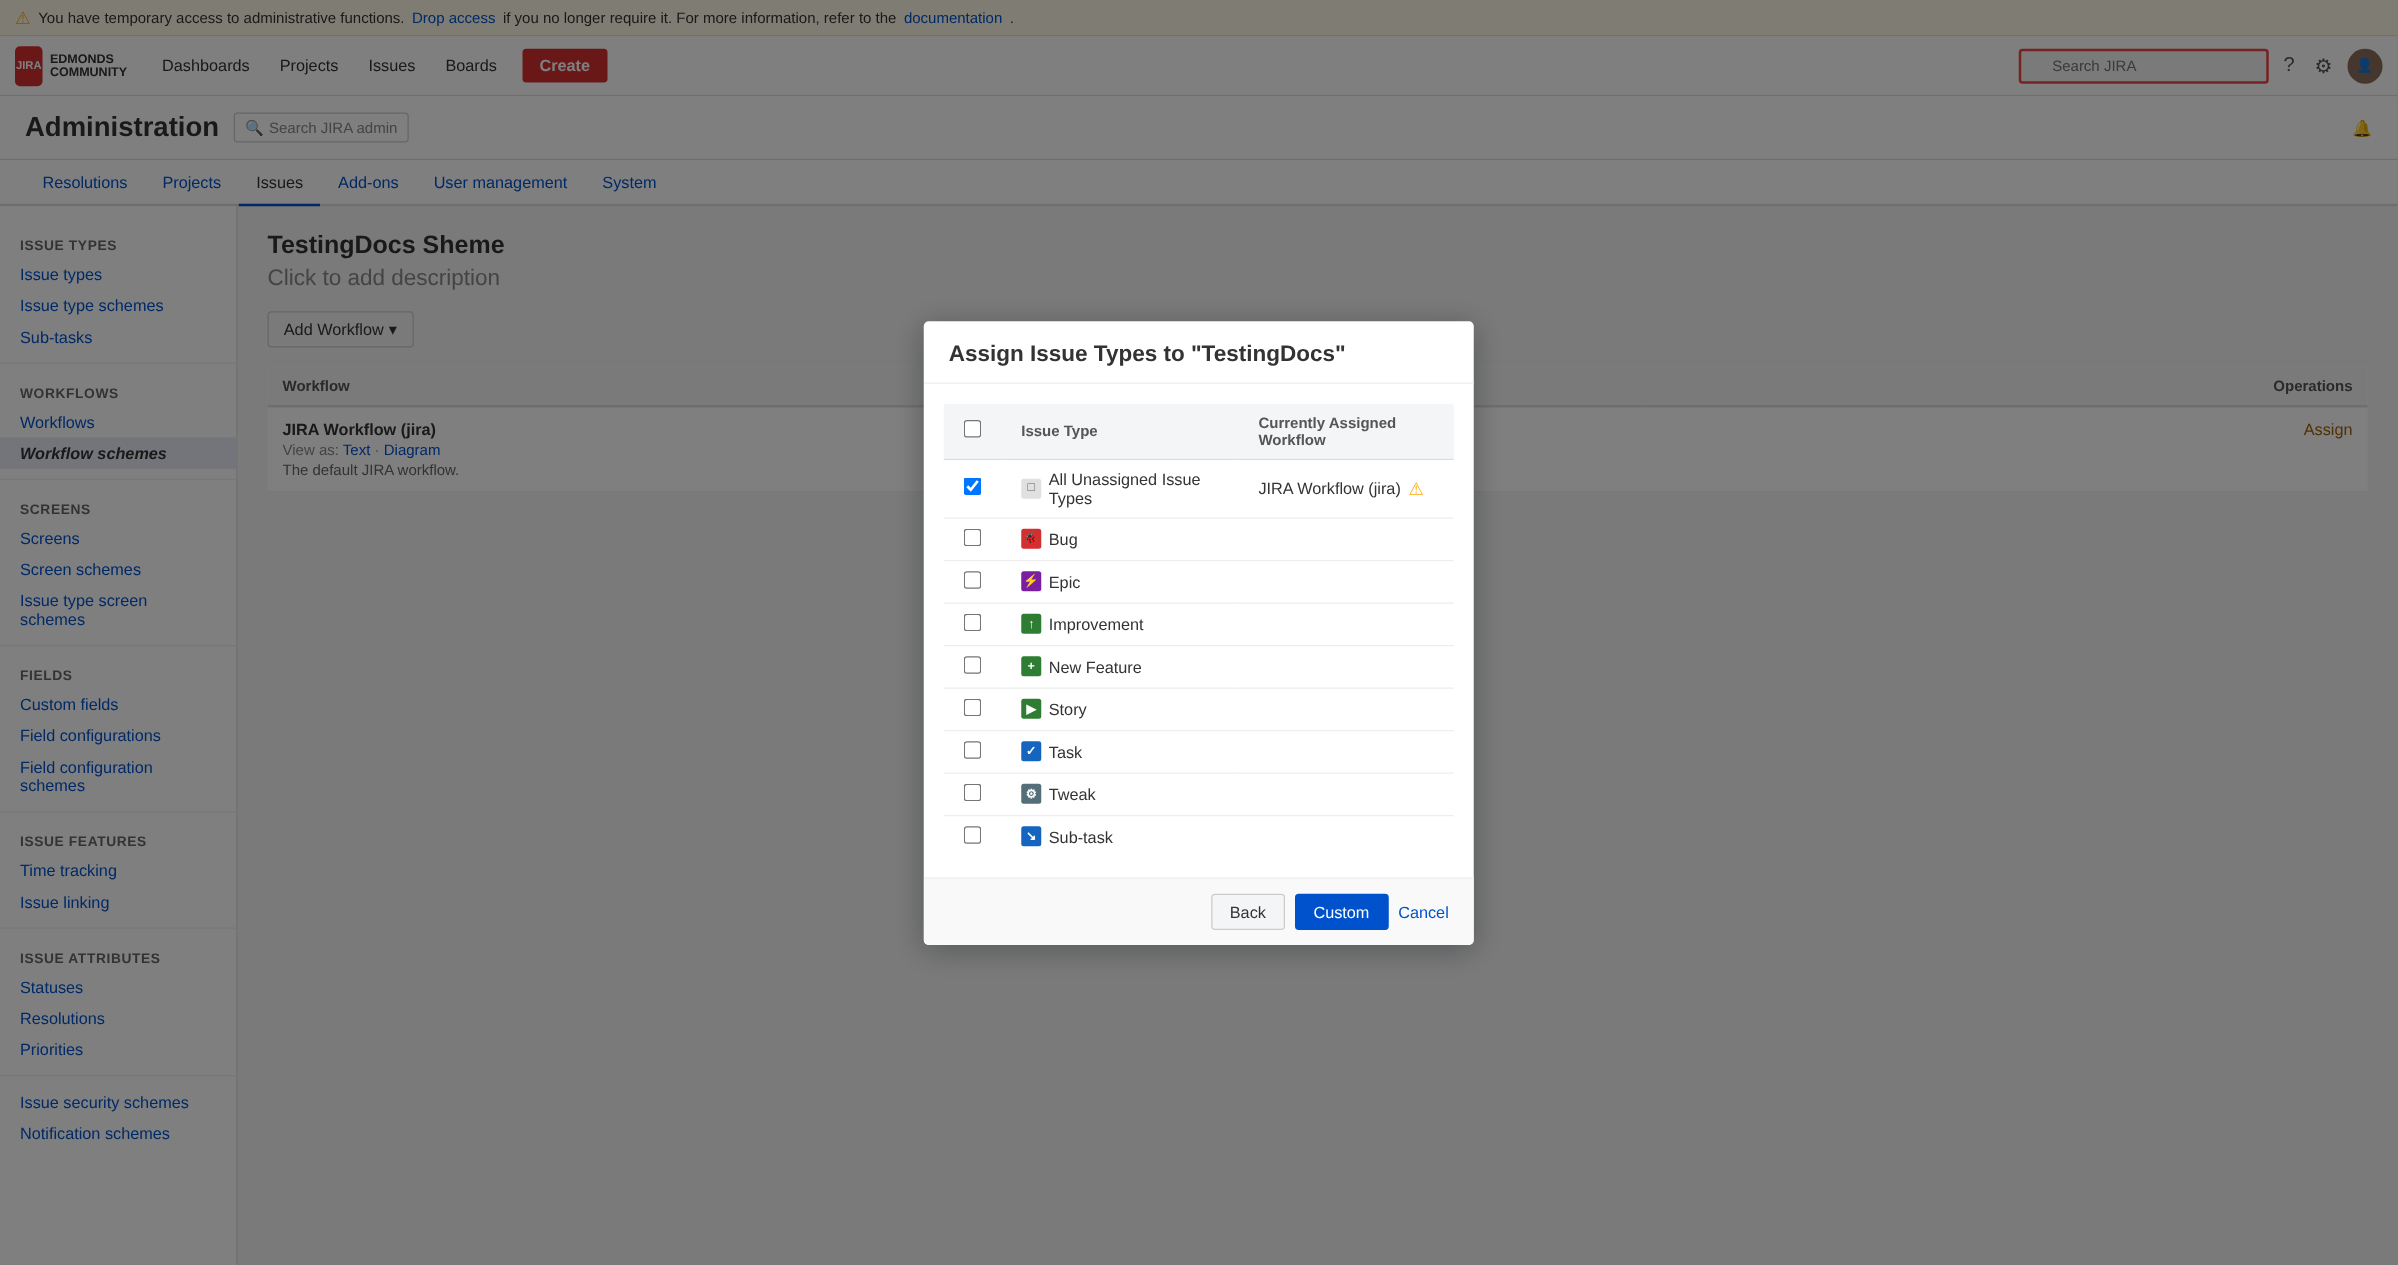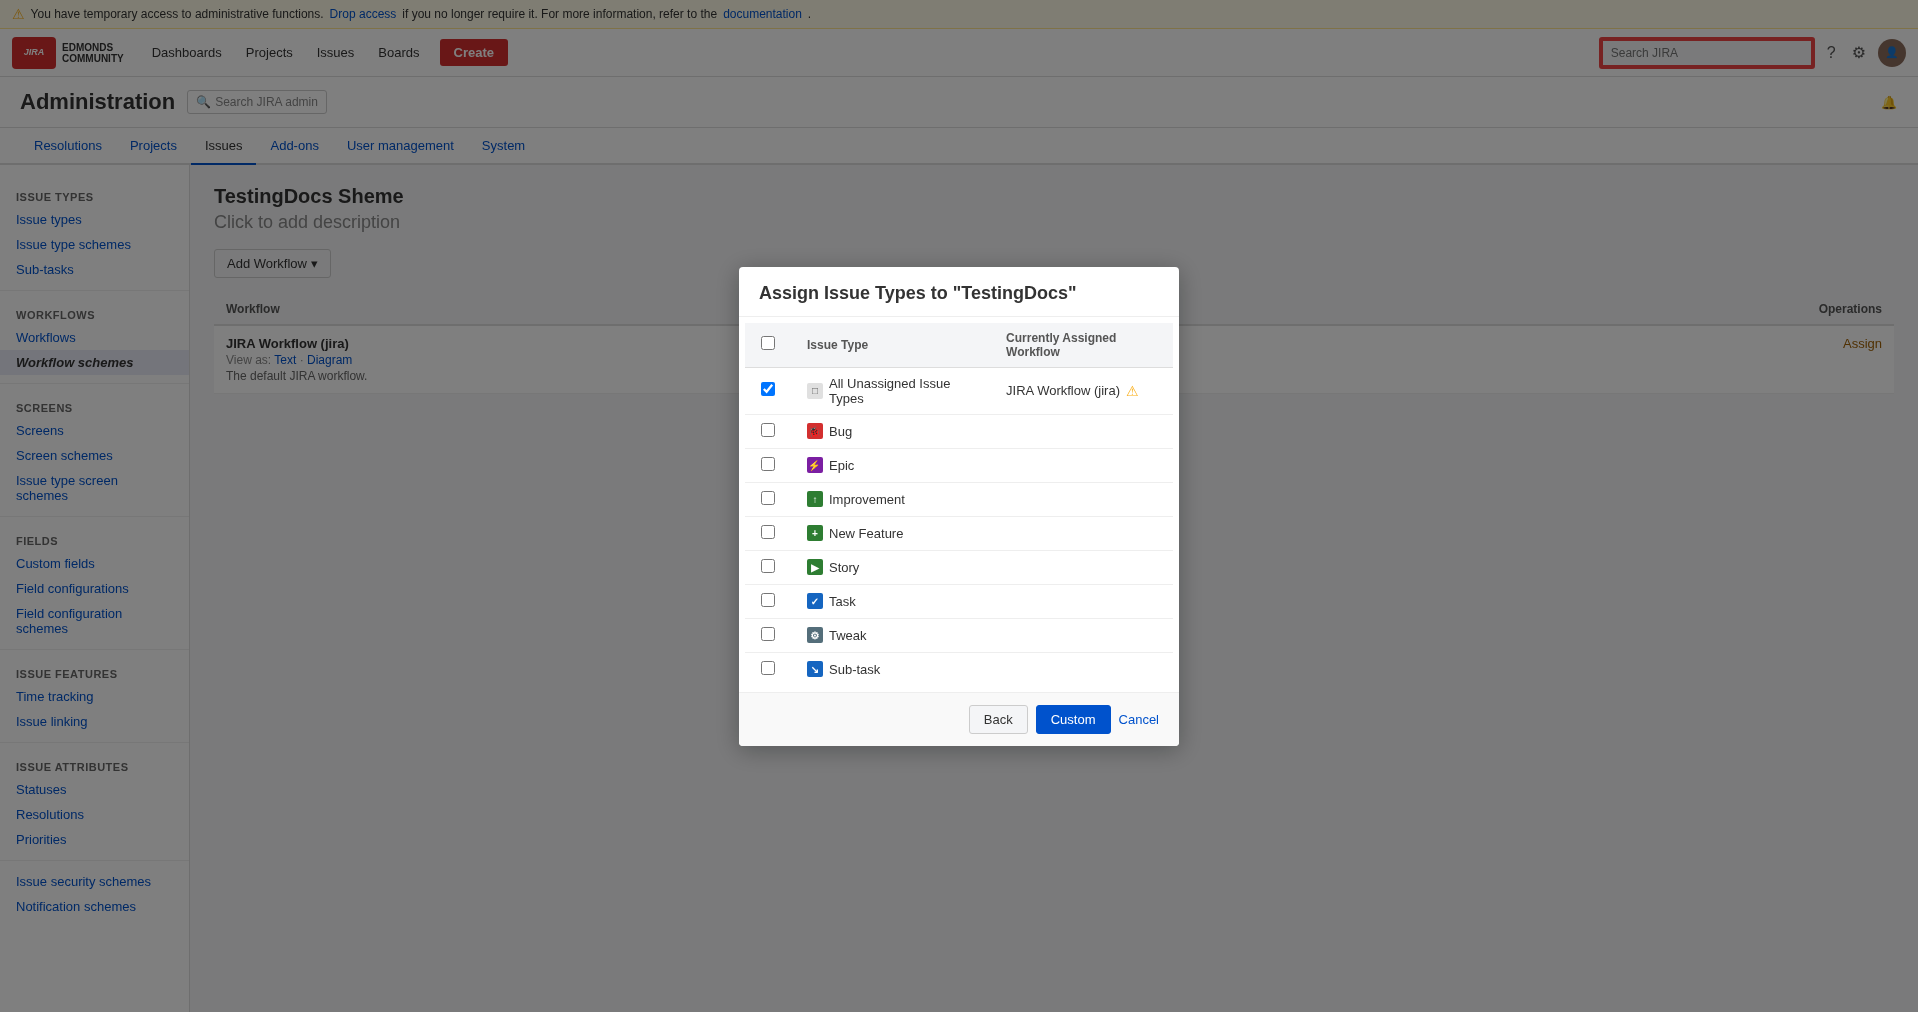--- a/index.html
+++ b/index.html
@@ -29,24 +29,24 @@
       gap: 0;
     }
     .logo-area {
       display: flex;
       align-items: center;
       gap: 6px;
       margin-right: 16px;
     }
     .logo-box {
       background: #d32f2f;
-      width: 44px; height: 32px;
+      width: 22px; height: 32px;
       border-radius: 4px;
       display: flex; align-items: center; justify-content: center;
-      color: #fff; font-weight: bold; font-size: 11px; font-style: italic;
+      color: #fff; font-weight: bold; font-size: 11px;
     }
     .logo-text { font-size: 12px; font-weight: bold; color: #333; line-height: 1.1; }
     .top-nav-links { display: flex; align-items: center; gap: 0; flex: 1; }
     .top-nav-links a {
       padding: 0 12px;
       height: 48px;
       display: flex;
       align-items: center;
       color: #333;
       text-decoration: none;
@@ -63,25 +63,25 @@
       cursor: pointer;
       margin-left: 8px;
     }
     .top-nav-right {
       display: flex;
       align-items: center;
       gap: 8px;
       margin-left: auto;
     }
     .search-input {
-      border: 4px solid #ef4444;
+      border: 2px solid #ef4444;
       border-radius: 3px;
-      padding: 5px 8px;
+      padding: 5px 25px;
       font-size: 12px;
-      width: 216px;
+      width: 200px;
       background: #f4f5f7;
     }
     .icon-btn {
       background: none;
       border: none;
       cursor: pointer;
       font-size: 16px;
       color: #555;
       padding: 4px;
     }
@@ -227,21 +227,21 @@
       width: 440px;
       max-width: 95vw;
       box-shadow: 0 4px 24px rgba(0,0,0,0.3);
       overflow: hidden;
     }
     .modal-header {
       padding: 16px 20px 12px;
       border-bottom: 1px solid #eee;
     }
     .modal-title { font-size: 18px; font-weight: bold; color: #333; }
-    .modal-body { padding: 6px; }
+    .modal-body { padding: 16px; }
 
     
     .modal-table { width: 100%; border-collapse: collapse; }
     .modal-table th {
       text-align: left;
       padding: 8px 16px;
       font-size: 12px;
       font-weight: bold;
       color: #555;
       background: #f4f5f7;

